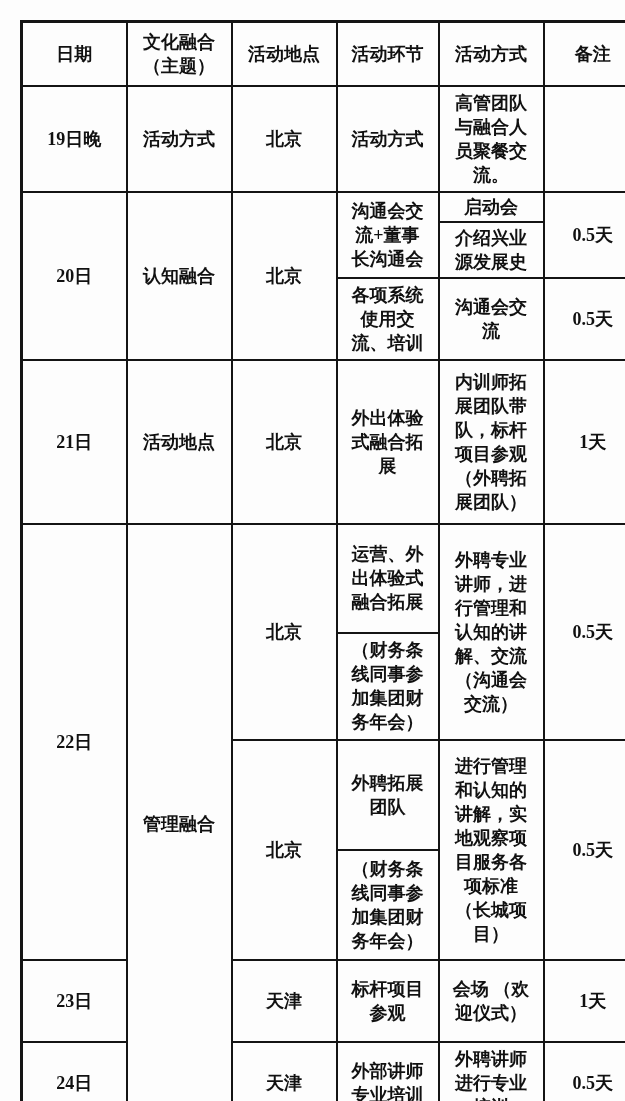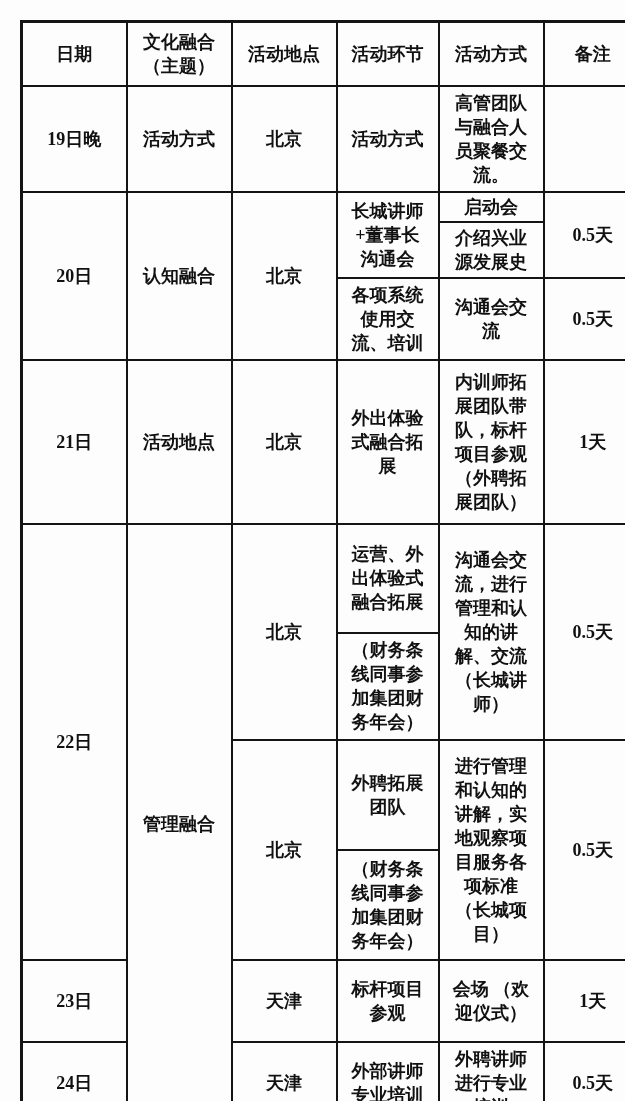--- a/index.html
+++ b/index.html
@@ -72,21 +72,21 @@
         <td>北京</td>
         <td>活动方式</td>
         <td>高管团队与融合人员聚餐交流。</td>
         <td></td>
       </tr>
 
       <tr style="height:27px">
         <td rowspan="3">20日</td>
         <td rowspan="3">认知融合</td>
         <td rowspan="3">北京</td>
-        <td rowspan="2">长城讲师+董事长沟通会</td>
+        <td rowspan="2">沟通会交流+董事长沟通会</td>
         <td>启动会</td>
         <td rowspan="2">0.5天</td>
       </tr>
 
       <tr style="height:56px">
         <td>介绍兴业源发展史</td>
       </tr>
 
       <tr style="height:82px">
         <td>各项系统使用交流、培训</td>
@@ -101,21 +101,21 @@
         <td>外出体验式融合拓展</td>
         <td>内训师拓展团队带队，标杆项目参观（外聘拓展团队）</td>
         <td>1天</td>
       </tr>
 
       <tr style="height:109px">
         <td rowspan="4">22日</td>
         <td rowspan="6">管理融合</td>
         <td rowspan="2">北京</td>
         <td>运营、外出体验式融合拓展</td>
-        <td rowspan="2">沟通会交流，进行管理和认知的讲解、交流（长城讲师）</td>
+        <td rowspan="2">外聘专业讲师，进行管理和认知的讲解、交流（沟通会交流）</td>
         <td rowspan="2">0.5天</td>
       </tr>
 
       <tr style="height:107px">
         <td>（财务条线同事参加集团财务年会）</td>
       </tr>
 
       <tr style="height:110px">
         <td rowspan="2">北京</td>
         <td>外聘拓展团队</td>

